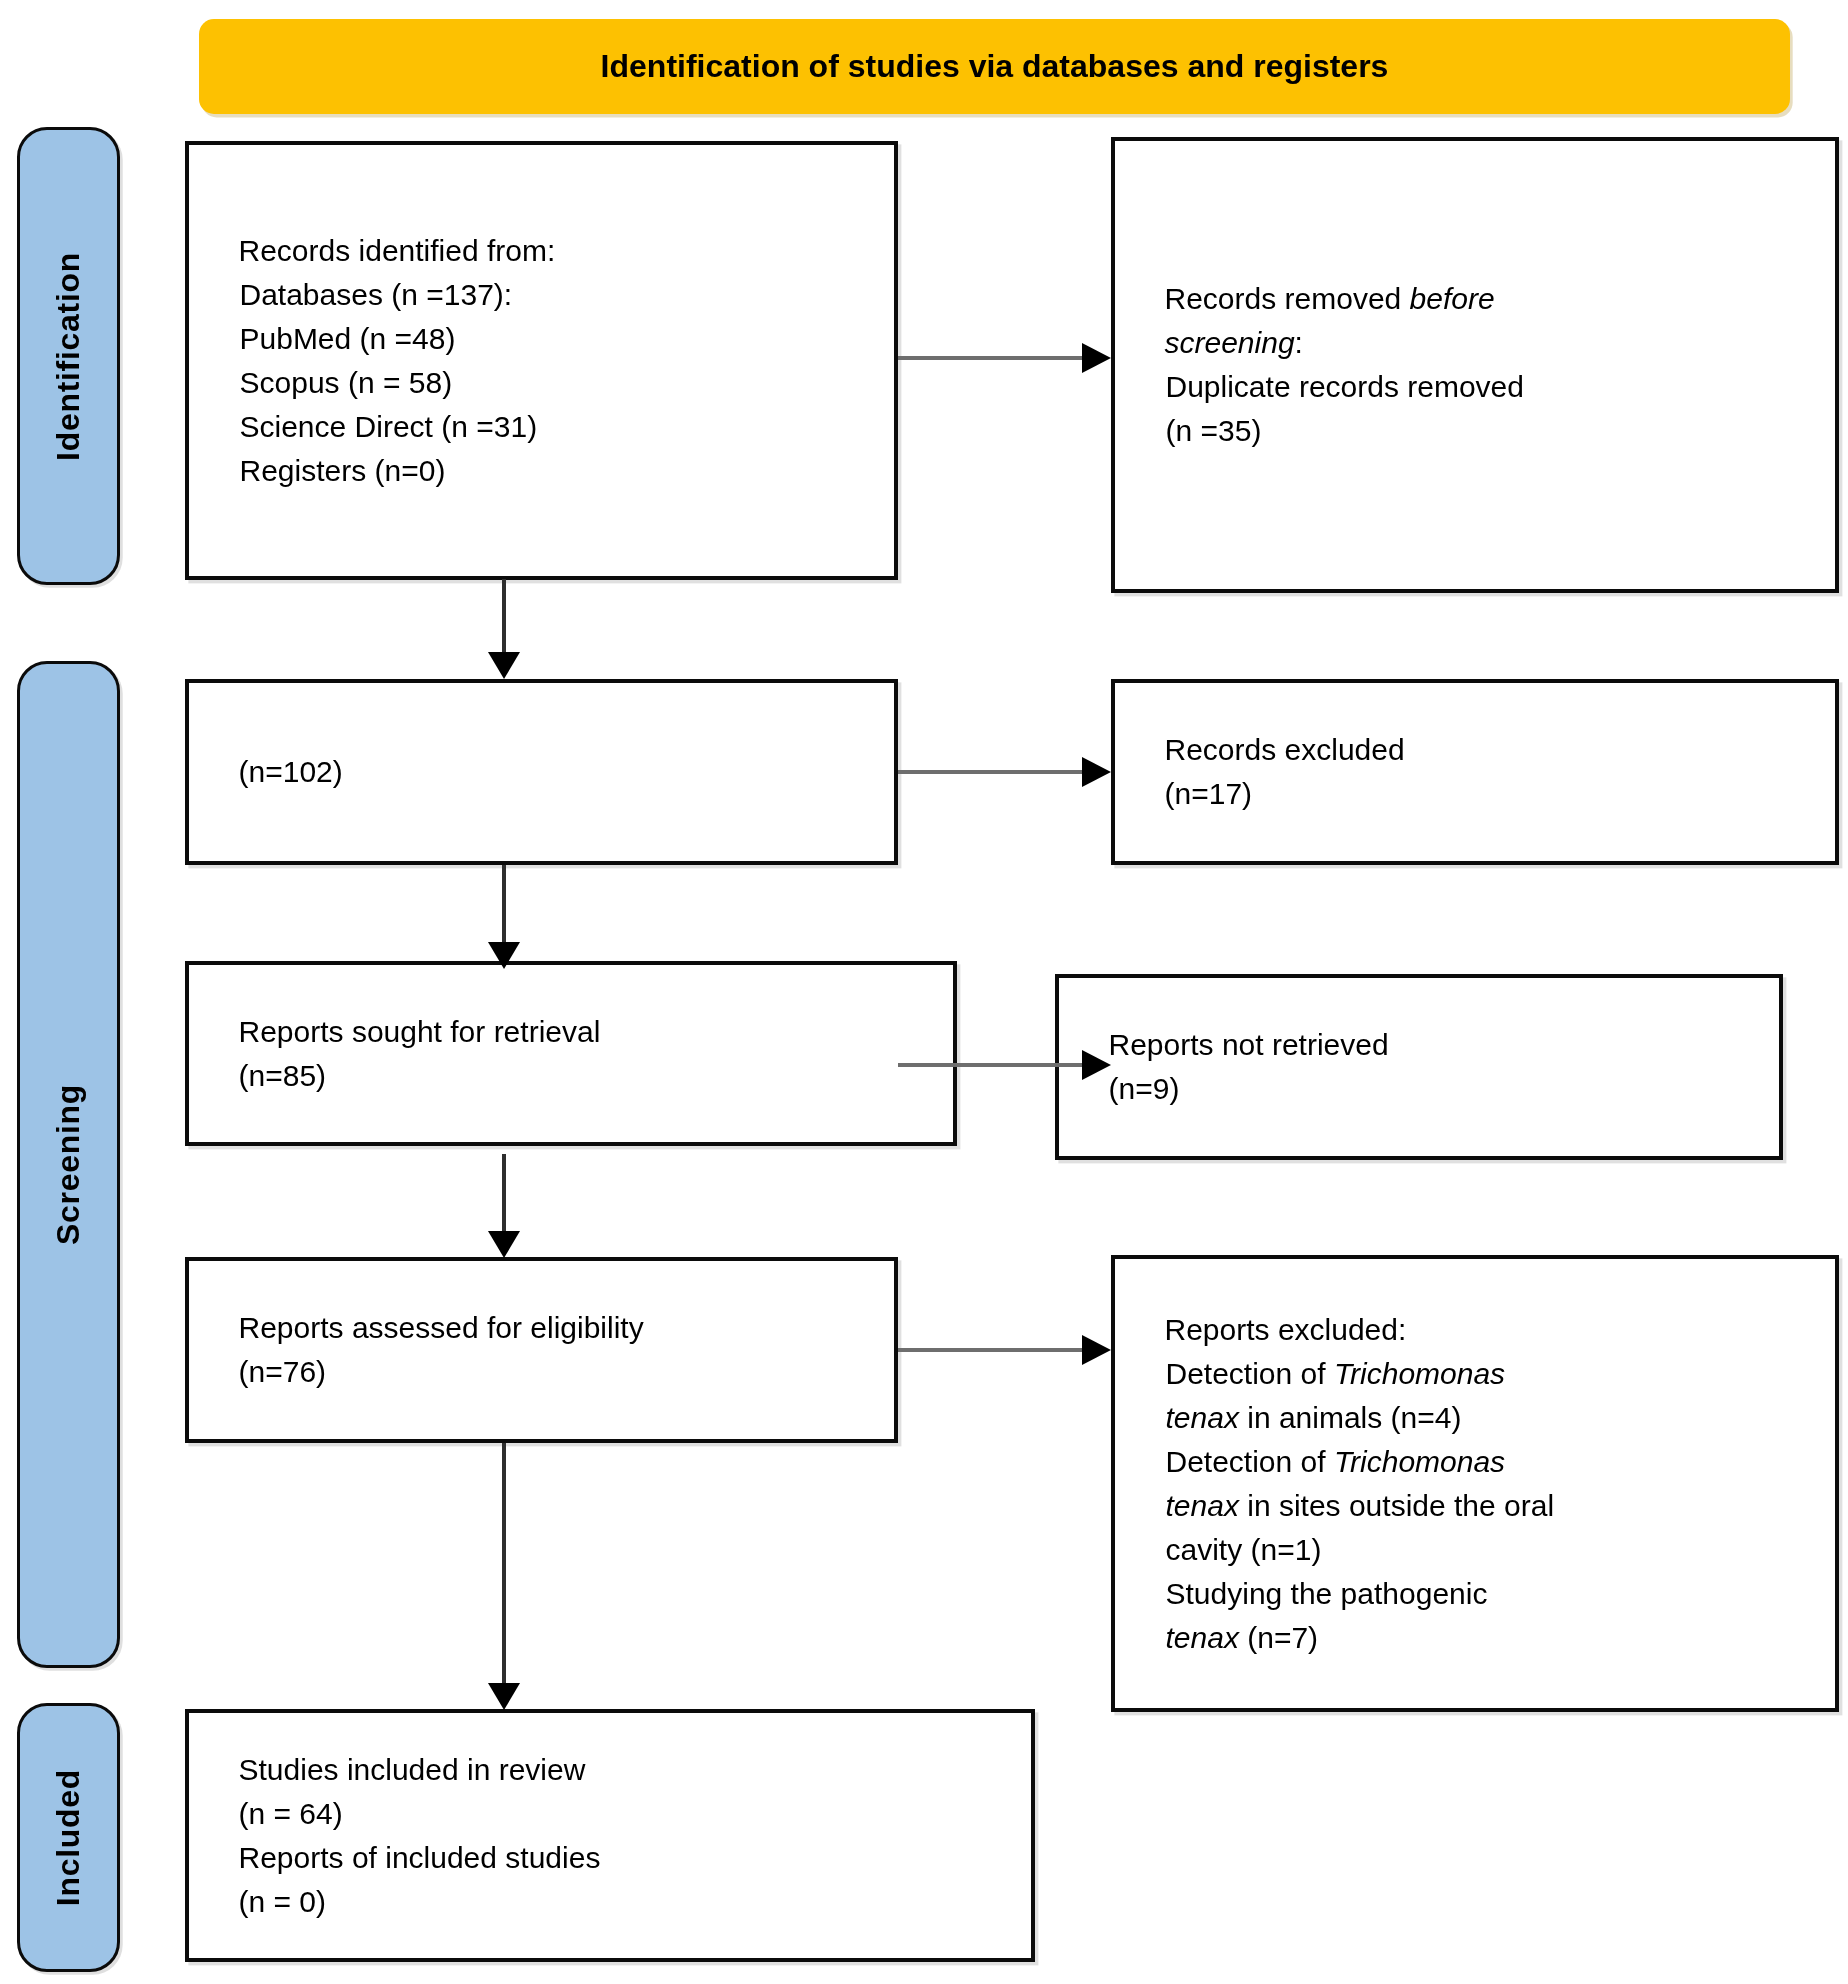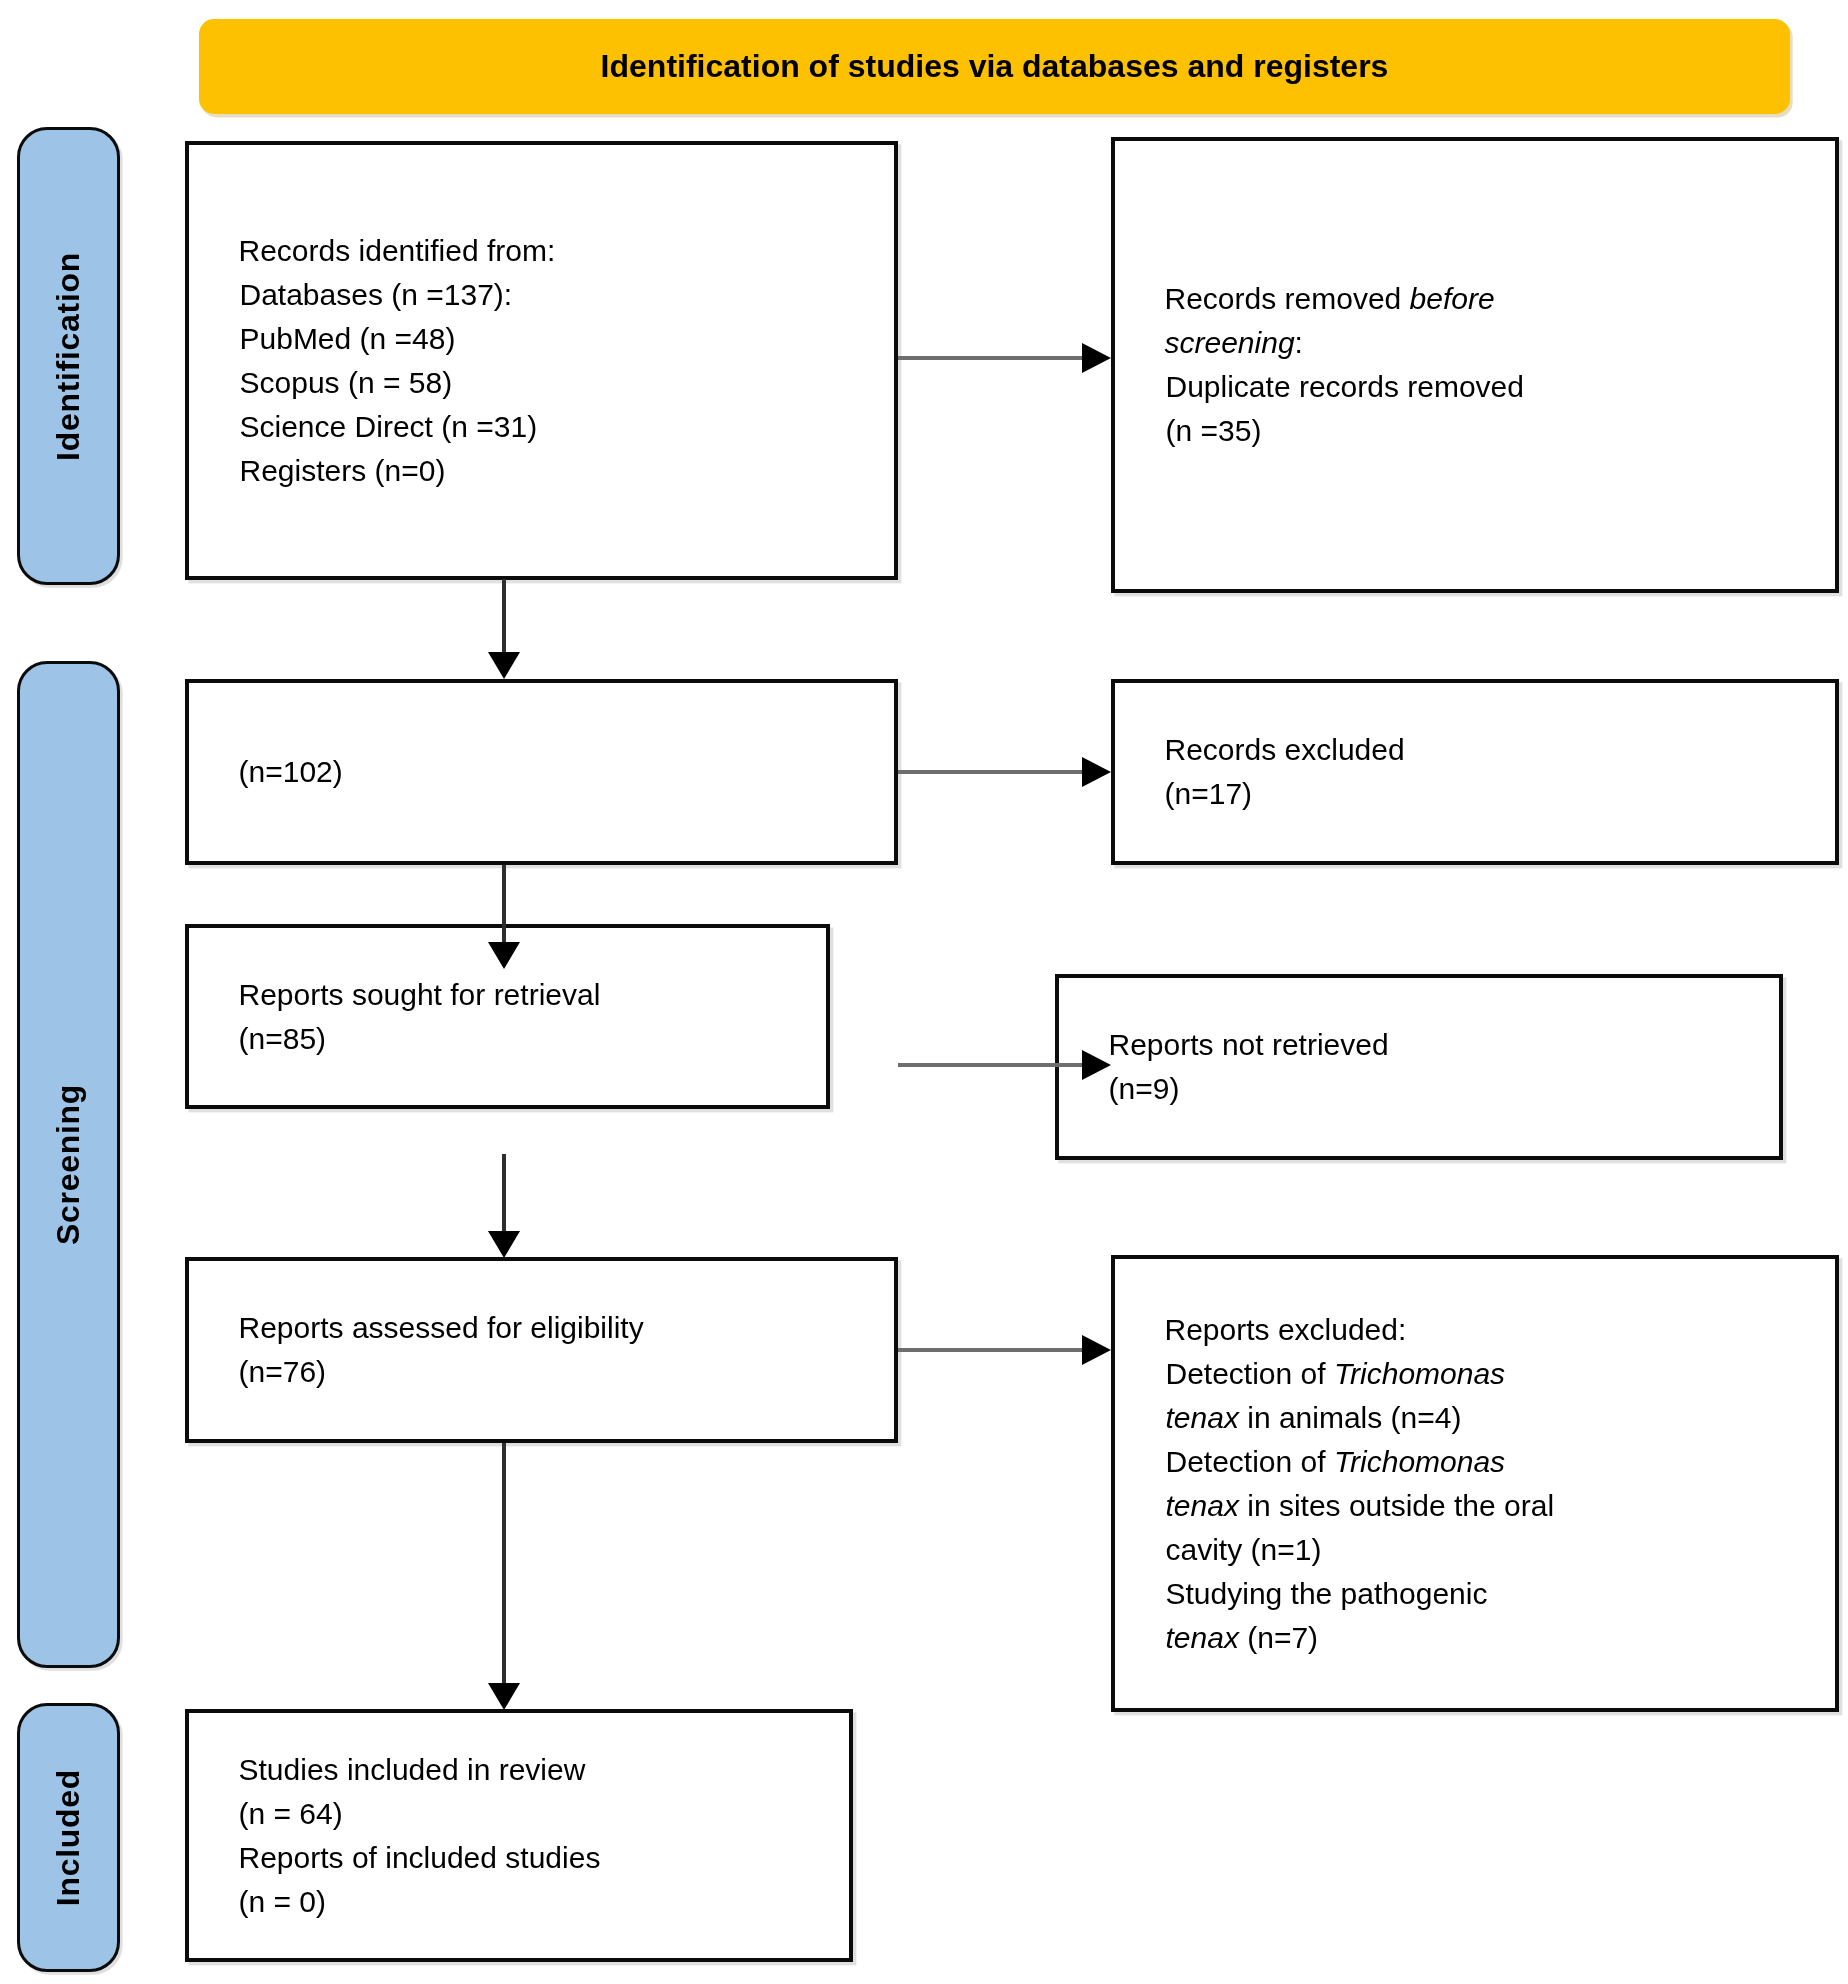--- a/index.html
+++ b/index.html
@@ -44,25 +44,25 @@
     box-shadow:3.4px 3.4px 0 rgba(130,130,130,0.25);
   }
   .line   { white-space:nowrap;margin-left:33px; }
   .indent { margin-left:34px; }
   .it     { font-style:italic; }
 
   #box-a { left:185px;  top:141px;  width:713px; height:439px; }
   #box-b { left:1111px; top:137px;  width:728px; height:456px; }
   #box-c { left:185px;  top:679px;  width:713px; height:186px; }
   #box-d { left:1111px; top:679px;  width:728px; height:186px; }
-  #box-e { left:185px;  top:924px; width:645px; height:185px; }
+  #box-e { left:185px;  top:961px; width:772px; height:185px; }
   #box-f { left:1055px; top:974px; width:728px; height:186px; }
   #box-g { left:185px;  top:1257px; width:713px; height:186px; }
   #box-h { left:1111px; top:1255px; width:728px; height:457px; }
-  #box-i { left:185px;  top:1709px; width:668px; height:253px; }
+  #box-i { left:185px;  top:1709px; width:850px; height:253px; }
 
   
   .harrow { position:absolute; height:4.1px; background:#6e6e6e; }
   .harrow::after {
     content:""; position:absolute; left:100%; top:50%; transform:translateY(-50%);
     width:0; height:0;
     border-left:29px solid #000;
     border-top:15px solid transparent; border-bottom:15px solid transparent;
   }
   #arrow-ab { left:898px; top:356px;  width:184px; }

